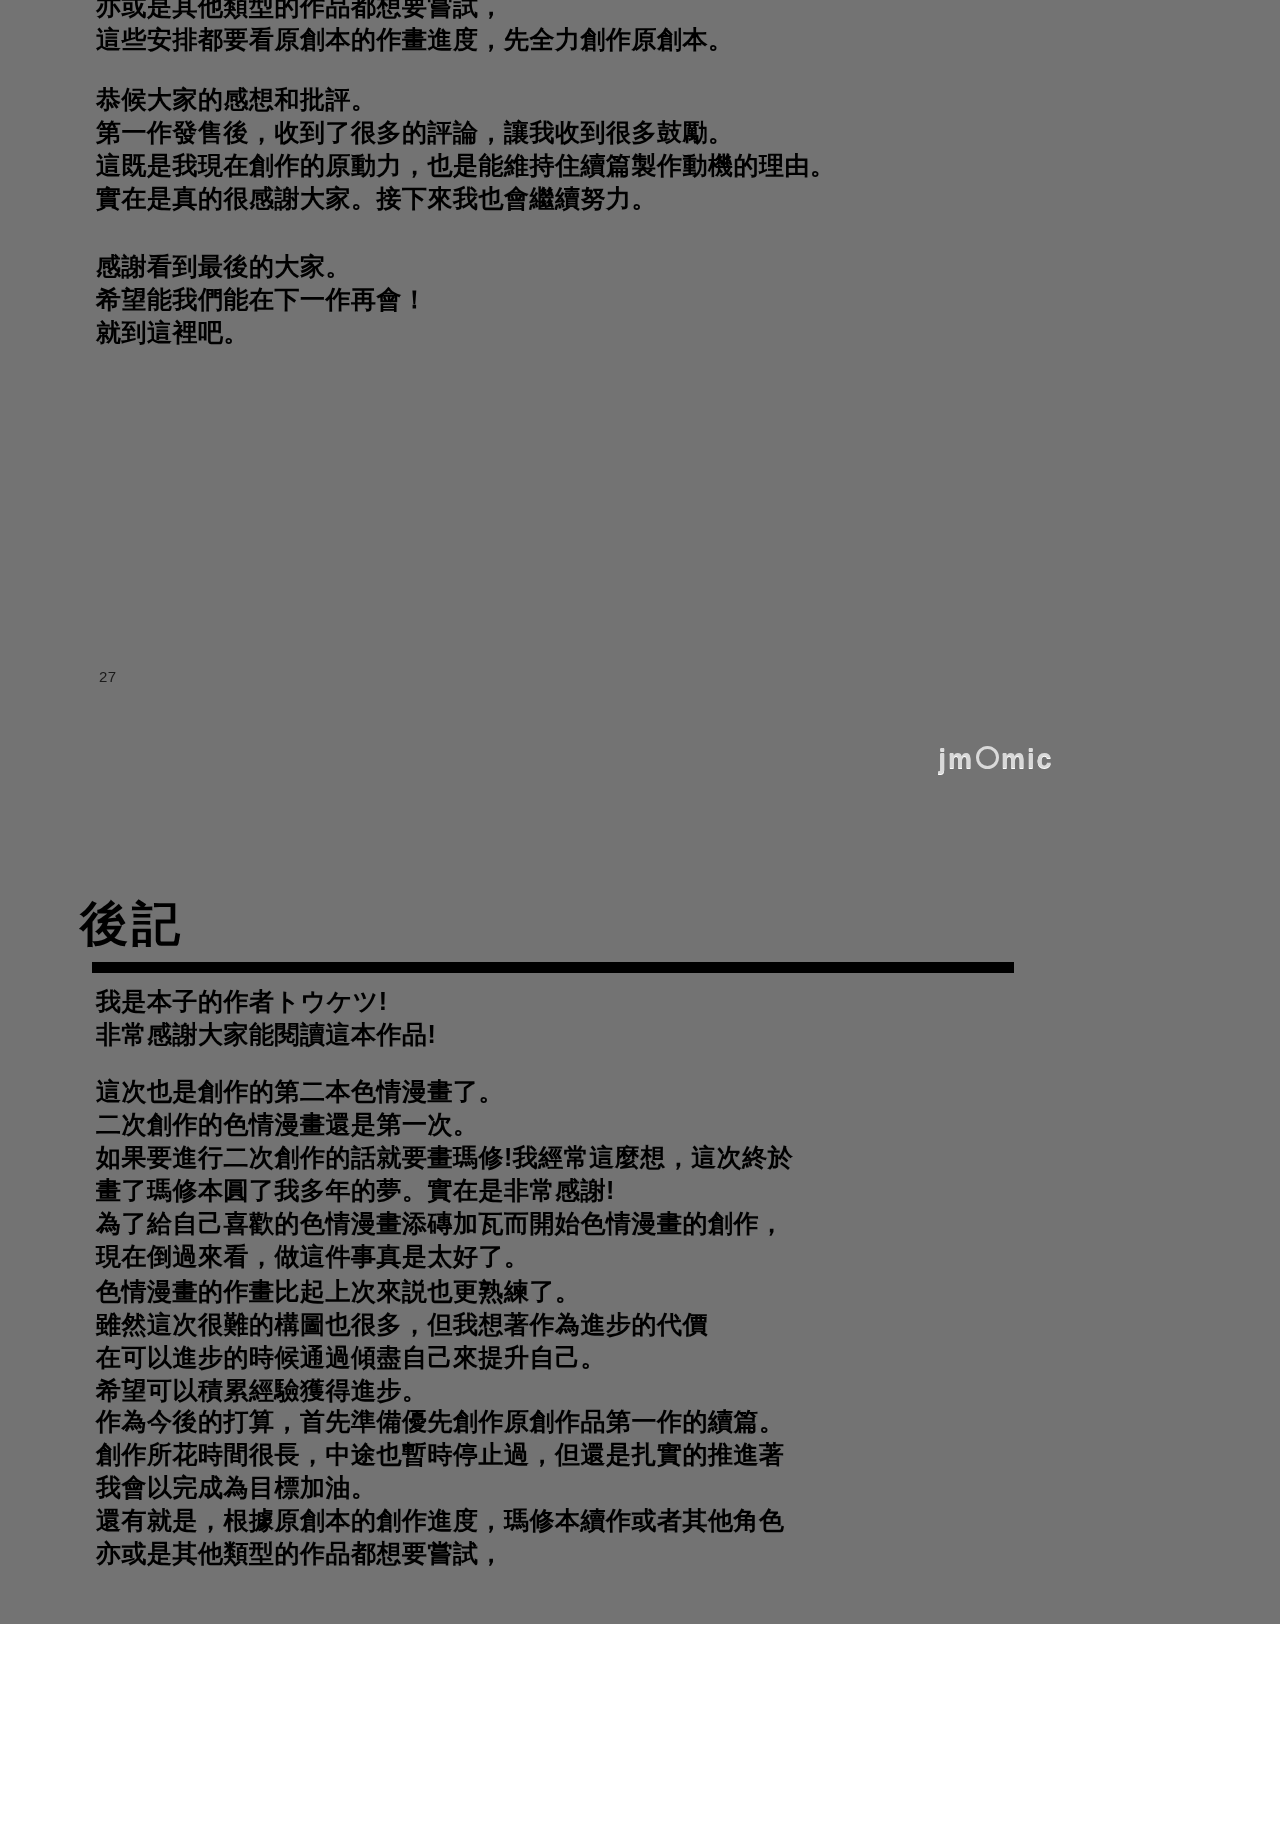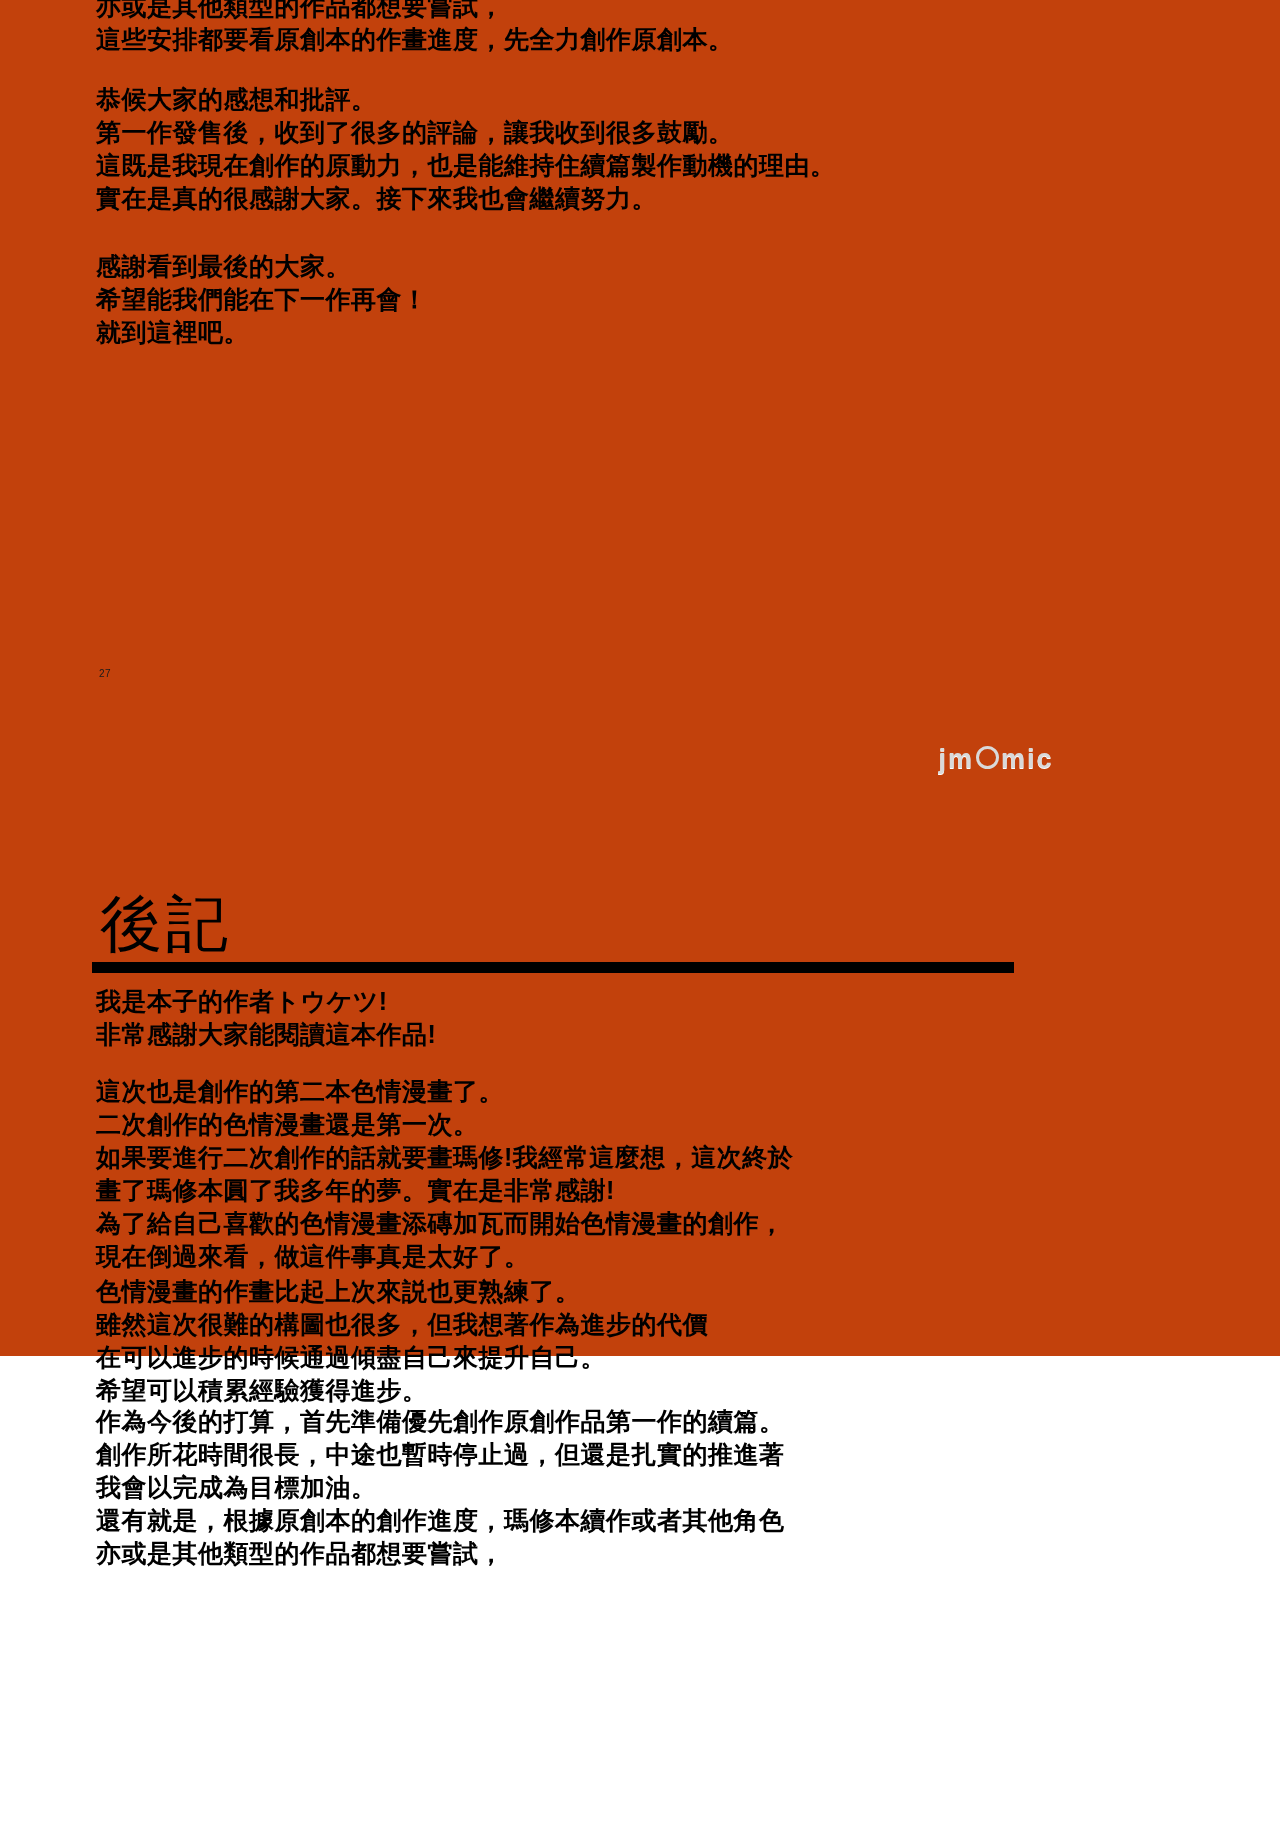--- a/index.html
+++ b/index.html
@@ -13,22 +13,22 @@
     position: relative;
     font-family: "Liberation Sans", sans-serif;
     color: #000000;
     overflow: hidden;
   }
   .page {
     position: absolute;
     left: 0;
     top: 0;
     width: 1280px;
-    height: 1356px;
-    background: #c2410c;
+    height: 1624px;
+    background: #737373;
   }
 
   
   .page-top {
     position: absolute;
     left: 0;
     top: 0;
     width: 1280px;
     height: 845px;
   }
@@ -42,21 +42,21 @@
     color: #000;
   }
   .t-block-1 { left: 96px; top: -10px; }
   .t-block-2 { left: 96px; top: 83px; }
   .t-block-3 { left: 96px; top: 250px; }
 
   .page-number {
     position: absolute;
     left: 99px;
     top: 668px;
-    font-size: 10px;
+    font-size: 15px;
     font-weight: normal;
     letter-spacing: 0.5px;
     color: #1a1a1a;
   }
 
   .watermark {
     position: absolute;
     left: 928px;
     top: 744px;
     width: 136px;
@@ -84,24 +84,24 @@
   
   .page-bottom {
     position: absolute;
     left: 0;
     top: 845px;
     width: 1280px;
     height: 976px;
   }
   .afterword-title {
     position: absolute;
-    left: 100px;
+    left: 80px;
     top: 45px;
-    font-size: 62px;
-    font-weight: normal;
+    font-size: 48px;
+    font-weight: bold;
     letter-spacing: 4px;
     line-height: 68px;
     color: #000;
   }
   .title-rule {
     position: absolute;
     left: 92px;
     top: 117px;
     width: 922px;
     height: 11px;

